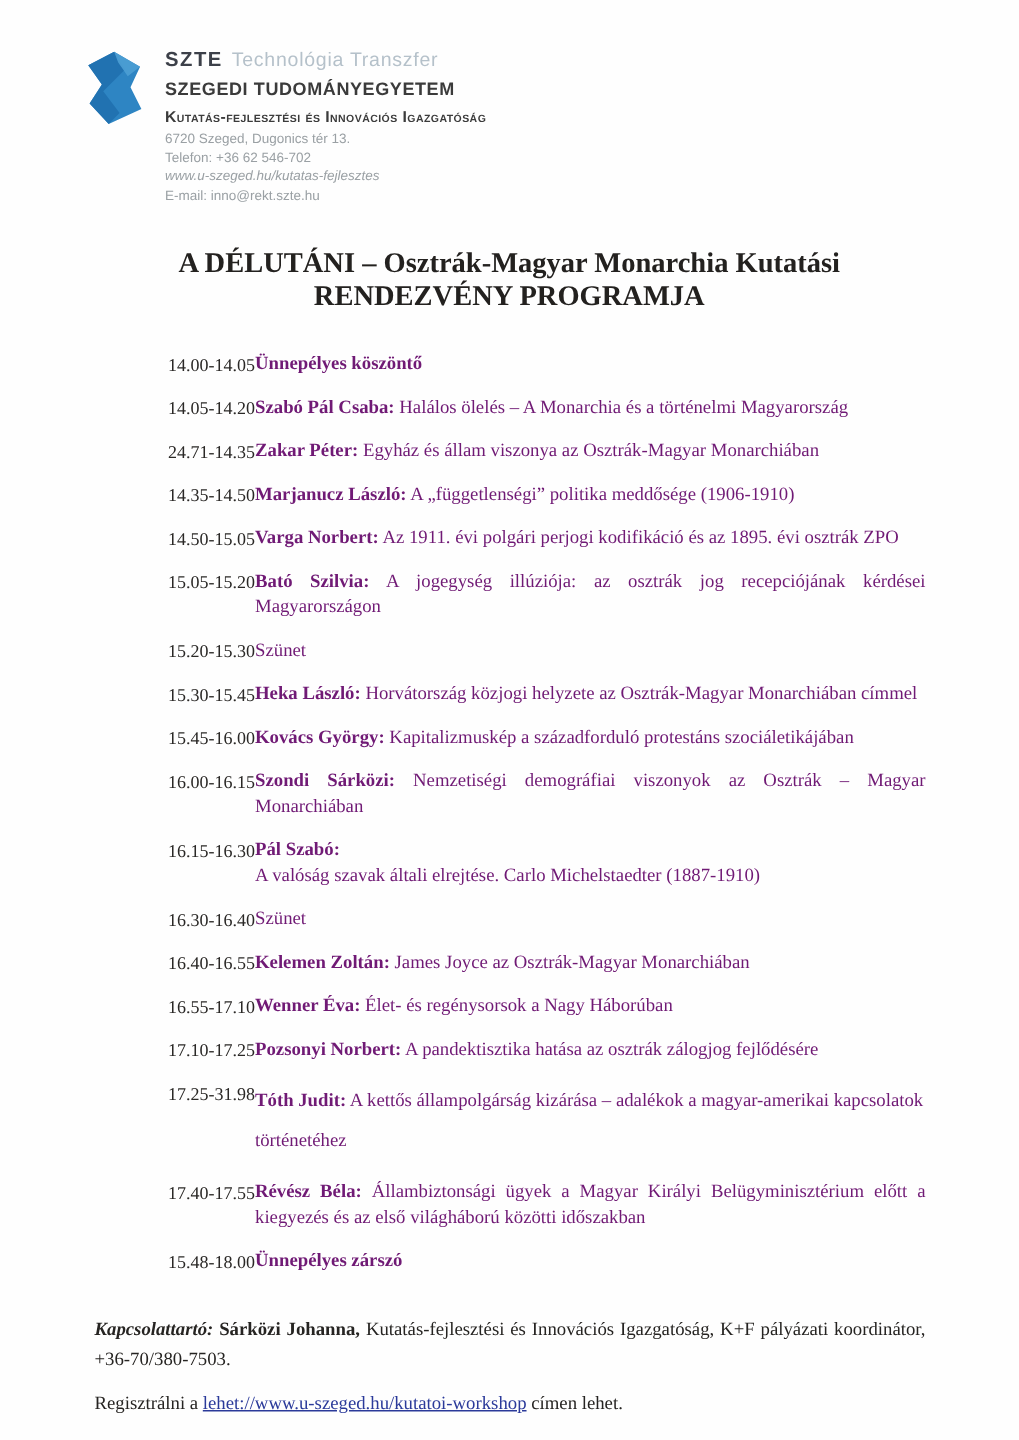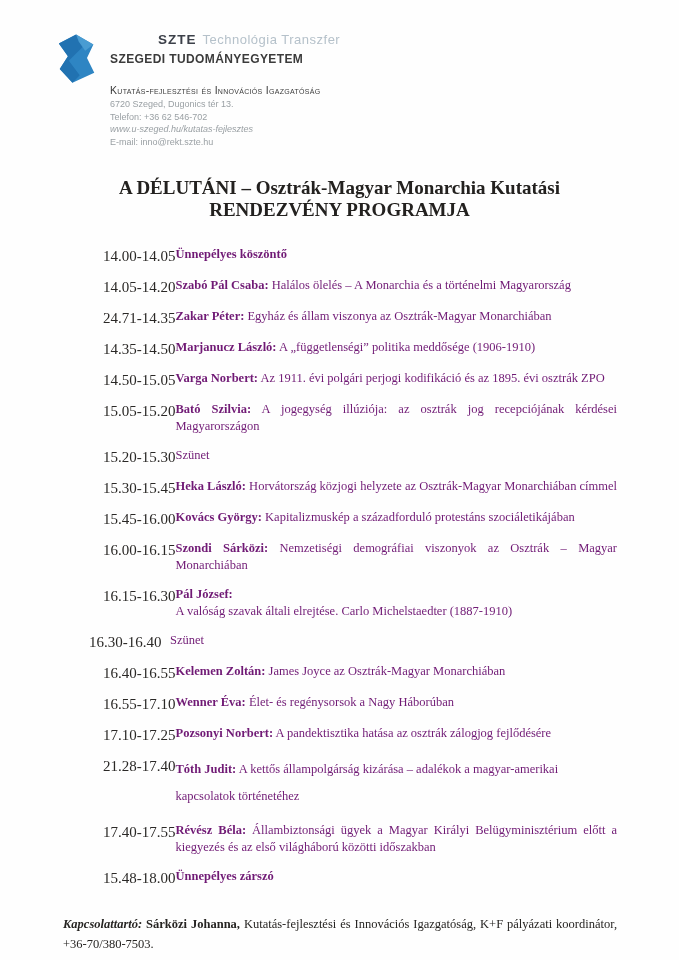--- a/index.html
+++ b/index.html
@@ -15,53 +15,54 @@
   }
   
   .letterhead {
     display: flex;
     align-items: flex-start;
     gap: 13px;
     padding: 30px 0 0 57px;
   }
   .logo-wrap { flex: 0 0 auto; padding-top: 2px; }
   .lh-text { font-family: "Liberation Sans", sans-serif; }
-  .brandline { display: flex; align-items: center; gap: 6px; margin-top: 2px; margin-left: 48px; }
+  .brandline { display: flex; align-items: center; gap: 6px; margin-top: 2px; }
   .brand-szte {
     font-size: 13.5px; font-weight: bold; color: #3c4049; letter-spacing: 1px;
   }
   .brand-division { font-size: 13px; color: #b5c1ca; letter-spacing: .5px; }
   .org-name {
     margin-top: 5px; font-size: 12px; font-weight: bold; color: #3b3b3b;
     letter-spacing: .4px;
   }
   .dept-name {
-    margin-top: 18px; font-size: 10.5px; font-weight: normal; color: #3b3b3b;
+    margin-top: 6px; font-size: 10.5px; font-weight: bold; color: #3b3b3b;
     font-variant: small-caps; letter-spacing: .3px;
   }
   .contact-line { font-size: 9px; color: #9aa0a4; line-height: 1.3; margin-top: 1px; }
   .contact-line.first { margin-top: 3px; }
   .contact-line.web { font-style: italic; }
   
   .doc-title {
     margin: 28px 58px 0 58px;
     text-align: center;
     font-size: 19px;
     font-weight: bold;
     color: #23211f;
   }
   
   .schedule { margin: 25px 62px 0 103px; }
   .row { display: flex; margin-bottom: 12px; }
   .row .time {
     flex: 0 0 67px;
-    font-size: 15px;
+    font-size: 12px;
     padding-top: 2px;
     white-space: nowrap;
     color: #2a2826;
+    text-align: right;
   }
   .row.outdent .time { margin-left: -14px; flex-basis: 81px; }
   .row .desc {
     flex: 1 1 auto;
     font-size: 12.5px;
     line-height: 17px;
     color: #701a75;
   }
   .row .desc.justify { text-align: justify; }
   .row .desc.loose { line-height: 27px; }
@@ -150,21 +151,21 @@
       <div class="desc"><span class="speaker">Kovács György:</span> <span class="titletext">Kapitalizmuskép a századforduló protestáns szociáletikájában</span></div>
     </div>
 
     <div class="row">
       <div class="time">16.00-16.15</div>
       <div class="desc justify"><span class="speaker">Szondi Sárközi:</span> <span class="titletext">Nemzetiségi demográfiai viszonyok az Osztrák – Magyar Monarchiában</span></div>
     </div>
 
     <div class="row">
       <div class="time">16.15-16.30</div>
-      <div class="desc"><span class="speaker">Pál József:</span><br><span class="titletext">A valóság szavak általi elrejtése. Carlo Michelstaedter (1887-1910)</span></div>
+      <div class="desc"><span class="speaker">Pál Szabó:</span><br><span class="titletext">A valóság szavak általi elrejtése. Carlo Michelstaedter (1887-1910)</span></div>
     </div>
 
     <div class="row outdent">
       <div class="time">16.30-16.40</div>
       <div class="desc"><span class="titletext">Szünet</span></div>
     </div>
 
     <div class="row">
       <div class="time">16.40-16.55</div>
       <div class="desc"><span class="speaker">Kelemen Zoltán:</span> <span class="titletext">James Joyce az Osztrák-Magyar Monarchiában</span></div>
@@ -174,21 +175,21 @@
       <div class="time">16.55-17.10</div>
       <div class="desc"><span class="speaker">Wenner Éva:</span> <span class="titletext">Élet- és regénysorsok a Nagy Háborúban</span></div>
     </div>
 
     <div class="row">
       <div class="time">17.10-17.25</div>
       <div class="desc"><span class="speaker">Pozsonyi Norbert:</span> <span class="titletext">A pandektisztika hatása az osztrák zálogjog fejlődésére</span></div>
     </div>
 
     <div class="row">
-      <div class="time">21.28-17.40</div>
+      <div class="time">17.25-31.98</div>
       <div class="desc loose"><span class="speaker">Tóth Judit:</span> <span class="titletext">A kettős állampolgárság kizárása – adalékok a magyar-amerikai kapcsolatok történetéhez</span></div>
     </div>
 
     <div class="row">
       <div class="time">17.40-17.55</div>
       <div class="desc justify"><span class="speaker">Révész Béla:</span> <span class="titletext">Állambiztonsági ügyek a Magyar Királyi Belügyminisztérium előtt a kiegyezés és az első világháború közötti időszakban</span></div>
     </div>
 
     <div class="row">
       <div class="time">15.48-18.00</div>

